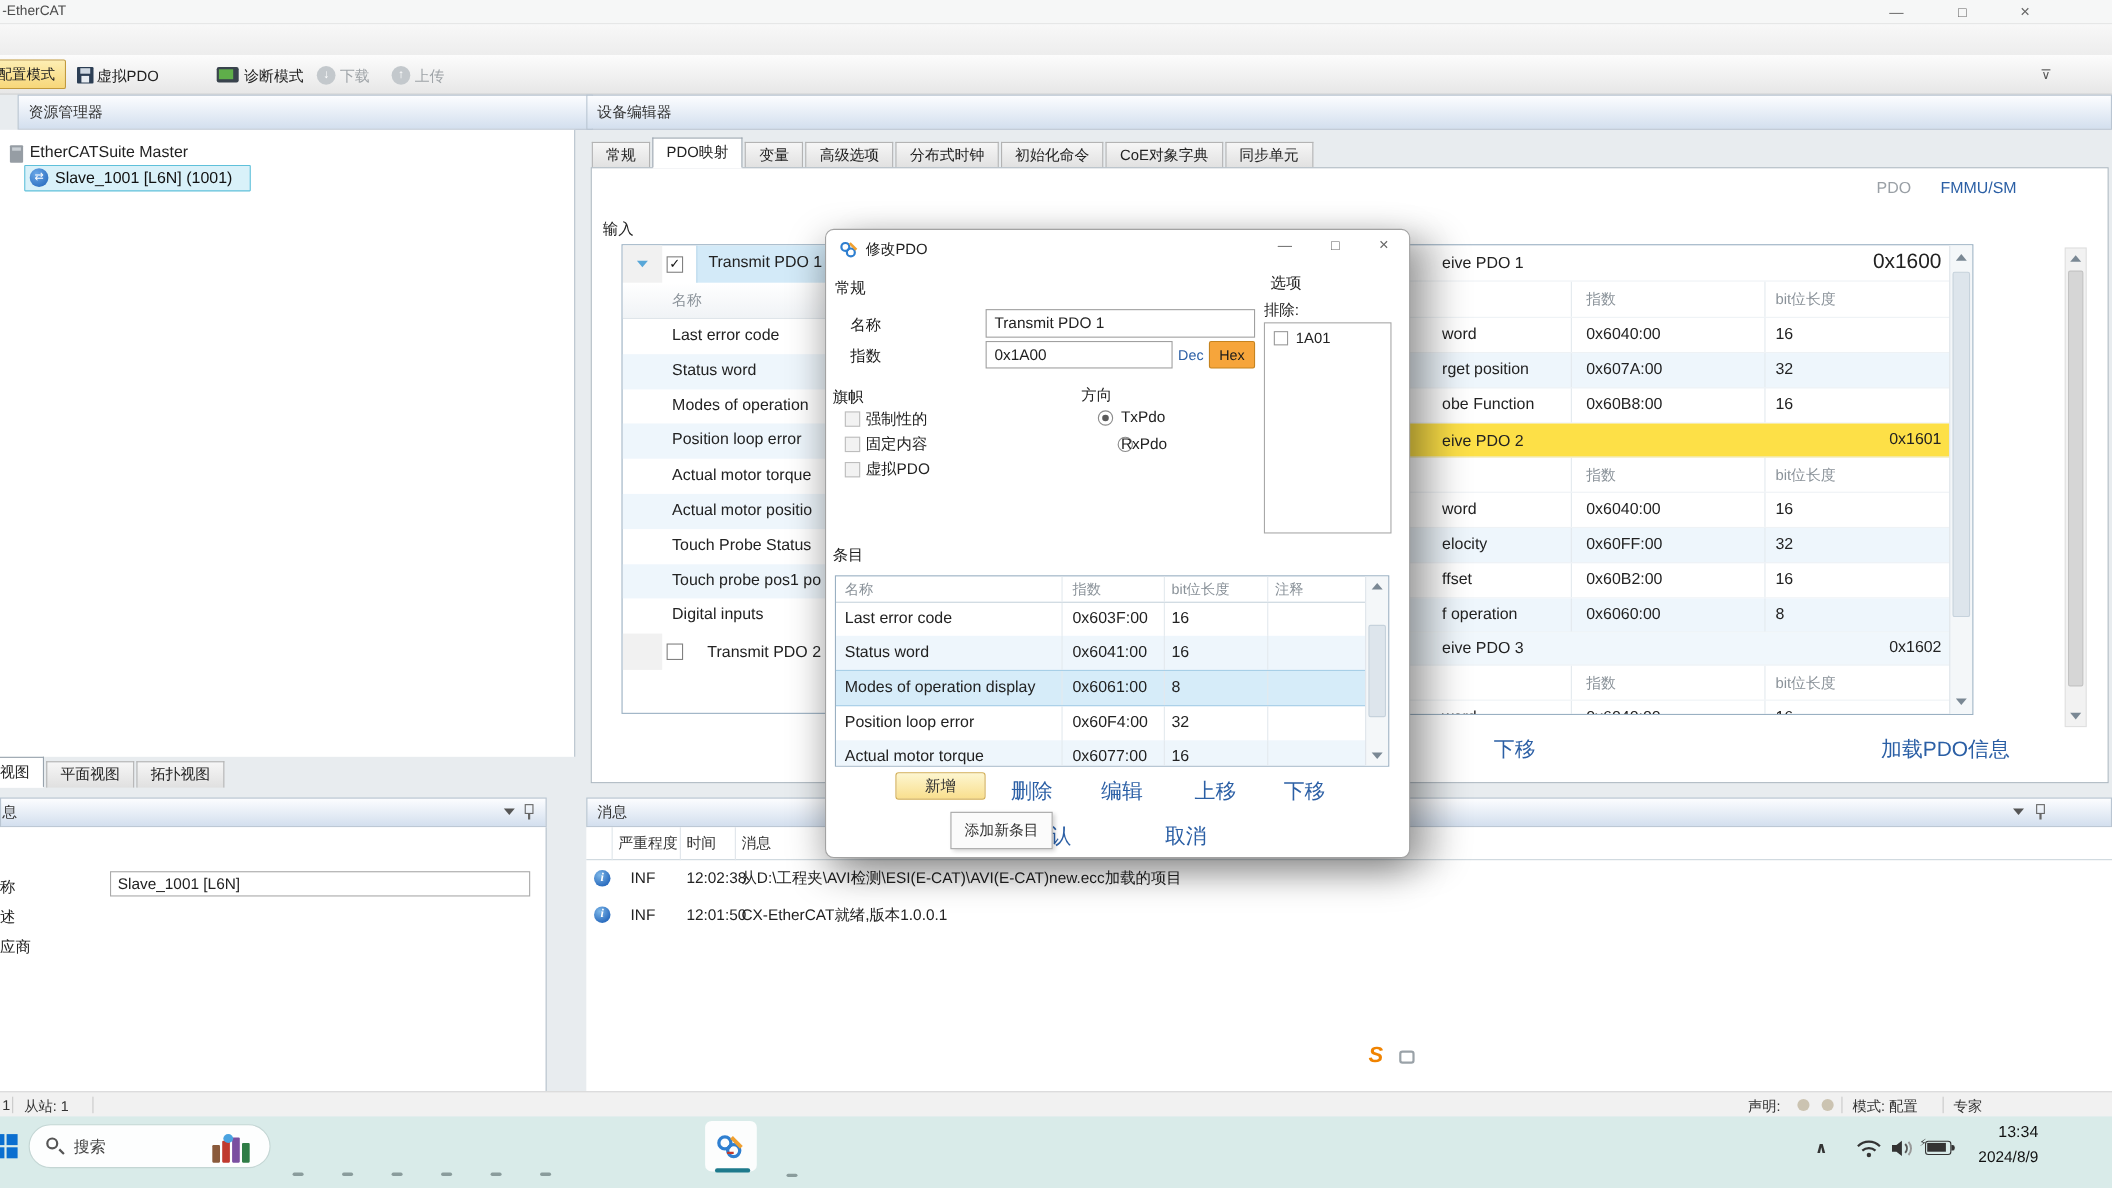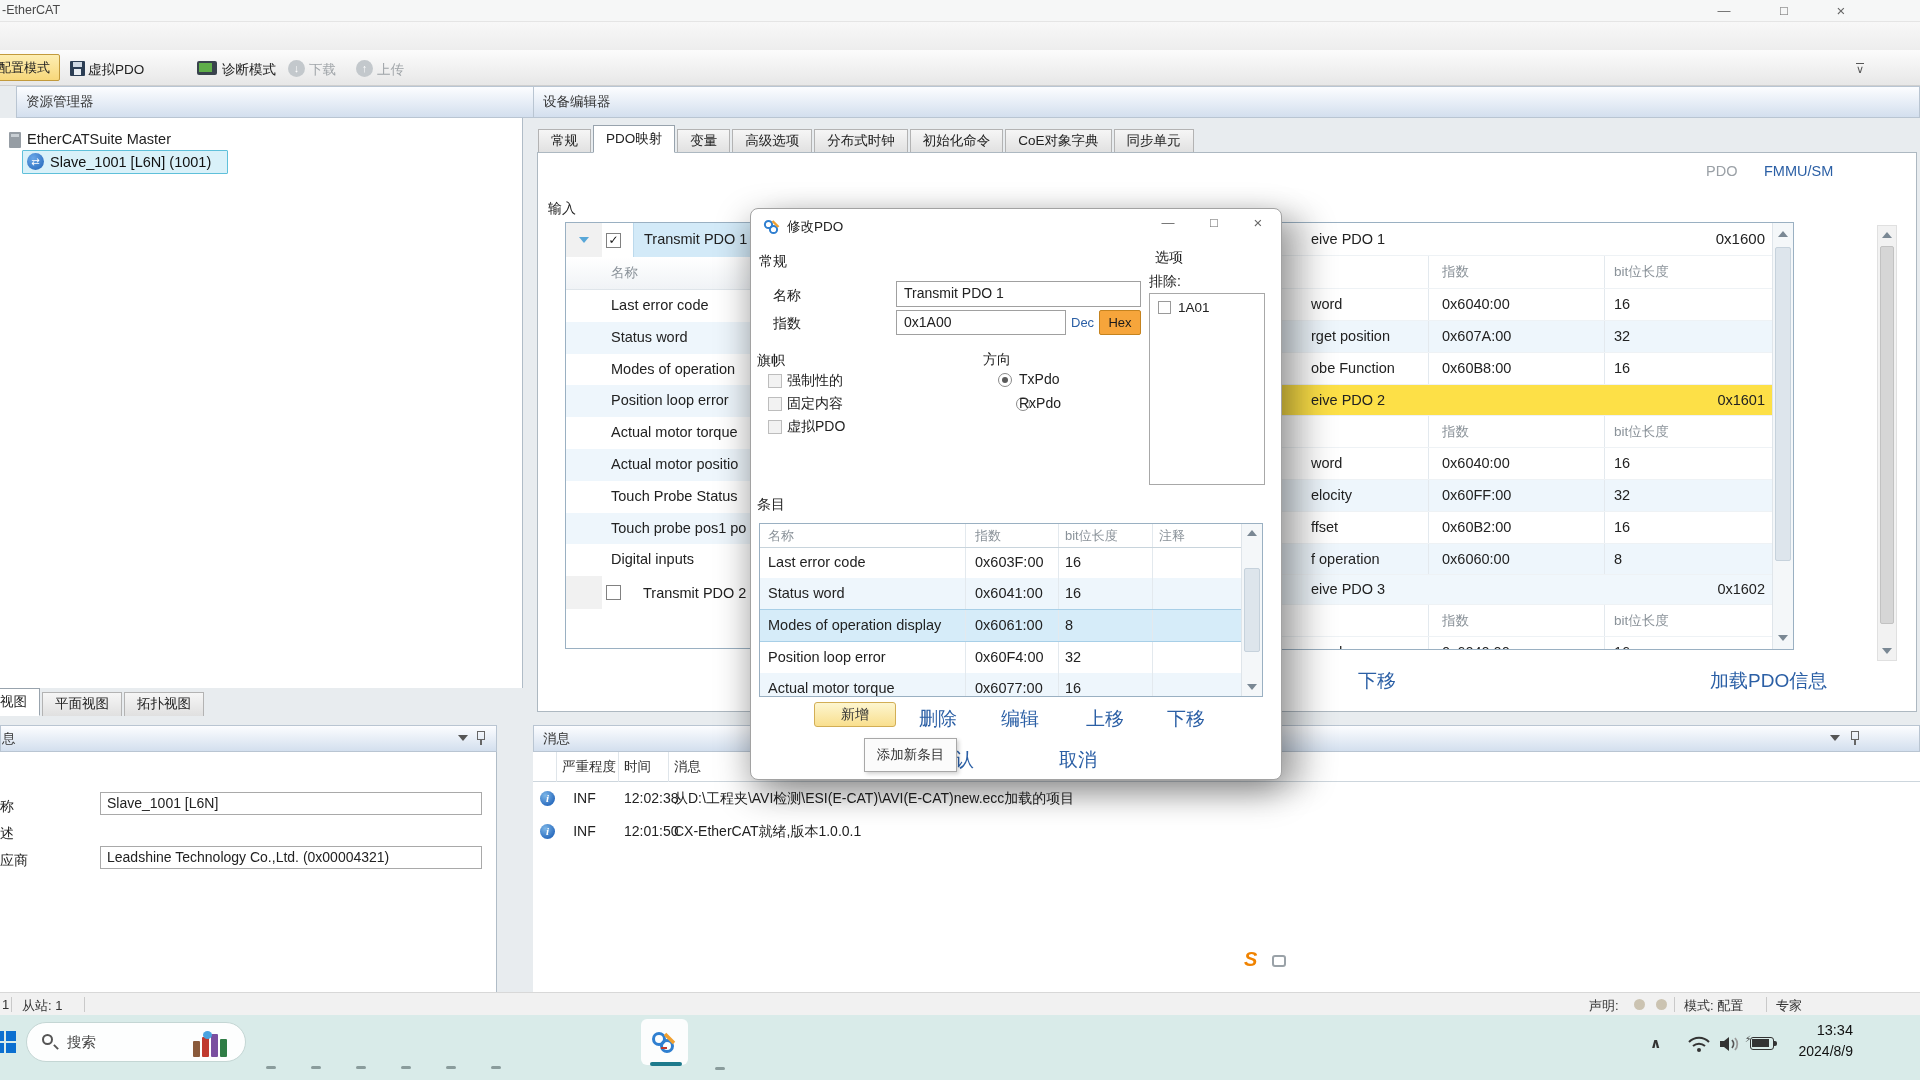--- a/index.html
+++ b/index.html
@@ -118,21 +118,20 @@
   <div class="a panelhdr27" style="left:0;top:725px;width:497px;height:27px;padding-left:1px">息</div>
   <span class="a tri-down" style="left:458px;top:735px;border-top-color:#555"></span>
   <span class="a" style="left:477px;top:731px;width:8px;height:9px;border:1.5px solid #666">
       <span class="a" style="left:2px;top:8px;width:1.5px;height:5px;background:#666"></span>
     </span>
   <div class="a" style="left:0;top:752px;width:497px;height:240px;background:#fff;border-right:1px solid #b0bcc7">
     <span class="a lbl" style="left:0;top:46px">称</span>
     <div class="a inpfield" style="left:100px;top:40px;width:382px;height:23px">Slave_1001 [L6N]</div>
     <span class="a lbl" style="left:0;top:73px">述</span>
     <span class="a lbl" style="left:0;top:100px">应商</span>
-    <div class="a inpfield" style="left:100px;top:94px;width:382px;height:23px">Leadshine Technology Co.,Ltd. (0x00004321)</div>
   </div>
 
   <div class="a hdrstrip" style="left:533px;top:86px;width:1387px;height:32px">设备编辑器</div>
   <div class="a tabs" style="left:538px;top:125px">
     <div class="tab">常规</div>
     <div class="tab active">PDO映射</div>
     <div class="tab">变量</div>
     <div class="tab">高级选项</div>
     <div class="tab">分布式时钟</div>
     <div class="tab">初始化命令</div>
@@ -167,21 +166,21 @@
       <span style="width:36px;height:100%;background:#f1f1f1"></span>
       <span class="cb" style="margin-left:4px"></span>
       <span style="margin-left:12px;padding-left:10px;font-size:14.5px">Transmit PDO 2</span>
     </div>
   </div>
 
   <div class="a tbl" style="left:1255px;top:222px;width:539px;height:428px;z-index:2">
     <div style="position:absolute;left:0;top:0;width:517px;height:426px;overflow:hidden">
       <div class="rowline" style="height:33px;line-height:32px;position:relative">
         <span style="padding-left:55px;font-size:14.5px">eive PDO 1</span>
-        <span style="position:absolute;right:8px;top:0;font-size:15px">0x1600</span>
+        <span style="position:absolute;right:8px;top:0;font-size:19px">0x1600</span>
       </div>
       <div class="rowline" style="height:33px;display:flex;line-height:32px;font-size:13.5px">
         <span style="width:172px"></span>
           <span class="gray colsep" style="width:176px;padding-left:13px">指数</span>
           <span class="gray colsep" style="flex:1;padding-left:9px">bit位长度</span>
       </div>
       <div class="rowline" style="height:32px;display:flex;line-height:31px;font-size:14.5px">
           <span class="nowrap" style="width:172px;padding-left:55px">word</span>
           <span class="colsep" style="width:176px;padding-left:13px">0x6040:00</span>
           <span class="colsep" style="flex:1;padding-left:9px">16</span>

